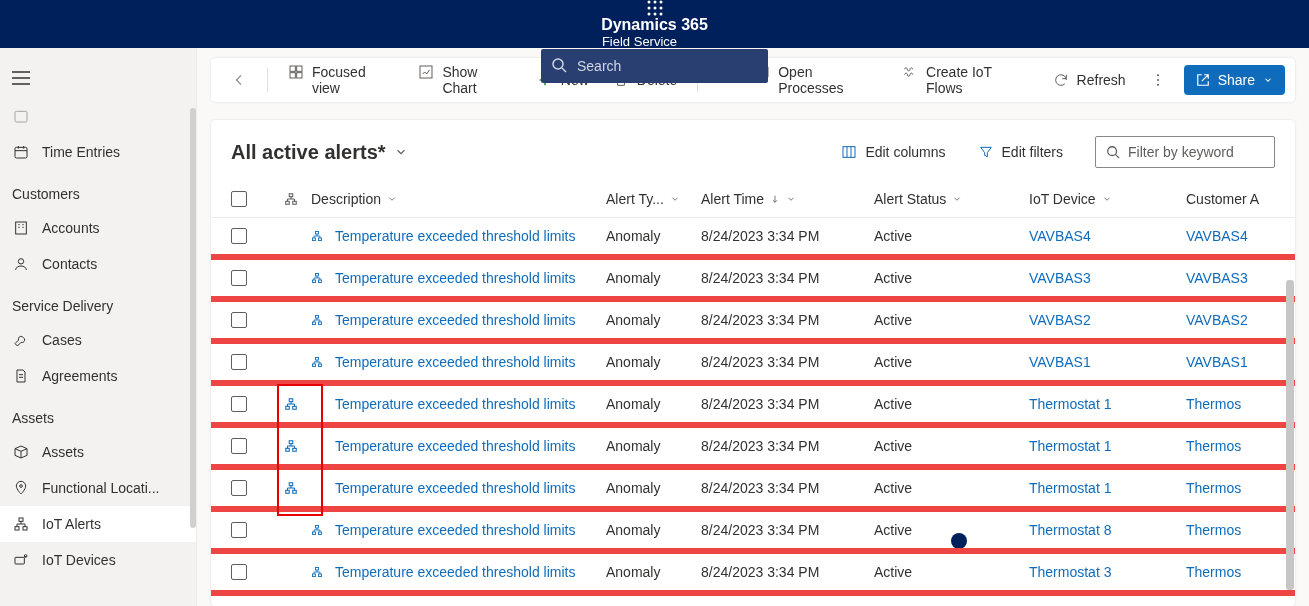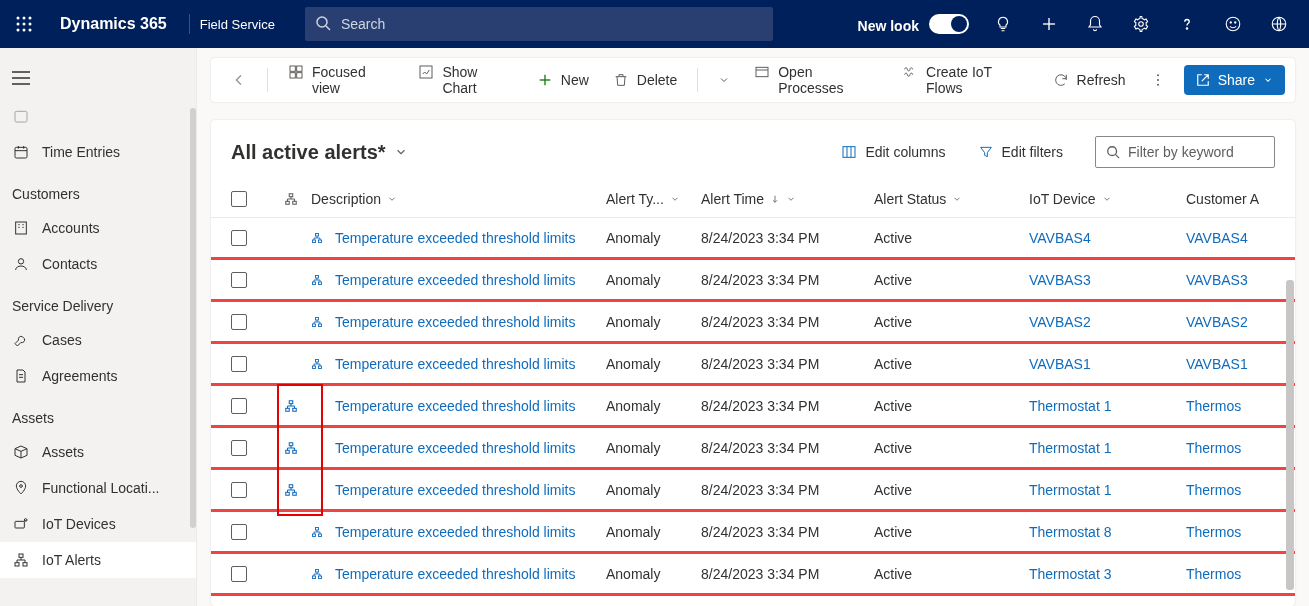--- a/index.html
+++ b/index.html
@@ -1,19 +1,19 @@
 <!DOCTYPE html>
 <html><head>
 <meta charset="utf-8">
 <style>
 * { margin:0; padding:0; box-sizing:border-box; font-family:"Segoe UI", Arial, sans-serif; }
 body { width:1309px; height:606px; overflow:hidden; background:#faf9f8; font-size:14px; color:#323130; }
 
 
-.topbar { background:#00205b; height:48px; display:flex; align-items:center; color:#fff; }
+.topbar { background:#00205b; height:48px; display:flex; align-items:center; color:#fff;flex-direction:column; }
 .waffle { width:48px; height:48px; display:flex; align-items:center; justify-content:center; }
 .brand { font-size:16px; font-weight:600; padding:0 12px; }
 .divider-v { width:1px; height:20px; background:#355085; margin:0 10px; }
 .appname { font-size:13px; padding-right:30px; }
 .search-wrap { flex:0 0 468px; }
 .search { background:#2a3f71; border:none; height:34px; width:100%; color:#fff; font-size:14px; padding:0 10px 0 36px; border-radius:2px; }
 .search::placeholder { color:#cfd6e4; }
 .search-wrap { position:relative; }
 .search-icon { position:absolute; left:10px; top:8px; color:#cfd6e4; }
 .topright { margin-left:auto; display:flex; align-items:center; gap:2px; padding-right:8px; }
@@ -50,21 +50,21 @@
 .contentcard { background:#fff; border-radius:4px; box-shadow:0 0 2px rgba(0,0,0,.15); flex:1; display:flex; flex-direction:column; overflow:hidden; }
 .viewhdr { display:flex; align-items:center; padding:16px 20px 12px 20px; }
 .viewtitle { font-size:20px; font-weight:600; display:flex; align-items:center; gap:8px;}
 .hdr-right { margin-left:auto; display:flex; align-items:center; gap:32px; }
 .ghostbtn { display:flex; align-items:center; gap:8px; cursor:pointer; color:#323130; }
 .filterbox { border:1px solid #8a8886; height:32px; width:180px; display:flex; align-items:center; gap:8px; padding:0 10px; color:#605e5c; border-radius:2px;}
 
 
 .grid { flex:1; overflow:auto; position:relative;}
 .cols { display:flex; border-bottom:1px solid #edebe9; height:38px; align-items:center; padding:0 20px; color:#323130; font-weight:400; position:sticky; top:0; background:#fff; }
-.row { display:flex; border-bottom:3px solid #ef4444; height:42px; align-items:center; padding:0 20px; }
+.row { display:flex; border-bottom:6px solid #ef4444; height:42px; align-items:center; padding:0 20px; }
 .c-check { width:40px; }
 .c-hier { width:40px; display:flex; justify-content:center; }
 .c-desc  { width:295px; display:flex; align-items:center; gap:12px;}
 .c-type  { width:95px; }
 .c-time  { width:173px; }
 .c-status{ width:155px; }
 .c-dev   { width:157px; }
 .c-cust  { width:80px; overflow:hidden; white-space:nowrap;}
 .link { color:#0f6cbd; cursor:pointer; }
 .chead { display:flex; align-items:center; gap:6px; font-weight:400;}
@@ -243,43 +243,43 @@
       </div>
       <div class="nav-item">
         <span class="ico">
             <svg width="16" height="16" viewBox="0 0 24 24" fill="none" stroke="#323130" stroke-width="1.5">
               <path d="M12 21s-7-7-7-12a7 7 0 1114 0c0 5-7 12-7 12z"></path>
               <circle cx="12" cy="9" r="2"></circle>
             </svg>
           </span>
         <span class="lbl">Functional Locati...</span>
       </div>
-      <div class="nav-item">
-        <span class="ico">
-            <svg width="16" height="16" viewBox="0 0 24 24" fill="none" stroke="#323130" stroke-width="1.5">
-              <rect x="3" y="8" width="14" height="10" rx="1"></rect>
-              <circle cx="19" cy="6" r="2"></circle>
-              <path d="M17 8l2-2"></path>
-            </svg>
-          </span>
-        <span class="lbl">IoT Devices</span>
-      </div>
       <div class="nav-item selected">
         <span class="ico">
             <svg width="16" height="16" viewBox="0 0 24 24" fill="none" stroke="#323130" stroke-width="1.5">
               <rect x="9" y="3" width="6" height="5"></rect>
               <rect x="3" y="16" width="6" height="5"></rect>
               <rect x="15" y="16" width="6" height="5"></rect>
               <line x1="12" y1="8" x2="12" y2="12"></line>
               <line x1="6" y1="16" x2="6" y2="12"></line>
               <line x1="18" y1="16" x2="18" y2="12"></line>
               <line x1="6" y1="12" x2="18" y2="12"></line>
             </svg>
           </span>
         <span class="lbl">IoT Alerts</span>
+      </div>
+      <div class="nav-item">
+        <span class="ico">
+            <svg width="16" height="16" viewBox="0 0 24 24" fill="none" stroke="#323130" stroke-width="1.5">
+              <rect x="3" y="8" width="14" height="10" rx="1"></rect>
+              <circle cx="19" cy="6" r="2"></circle>
+              <path d="M17 8l2-2"></path>
+            </svg>
+          </span>
+        <span class="lbl">IoT Devices</span>
       </div>
     </div>
     <div class="sidebar-scroll"></div>
   </div>
 
   <div class="main">
 
     <div class="cmdbar">
       <div class="cmd">
           <span class="ic">

